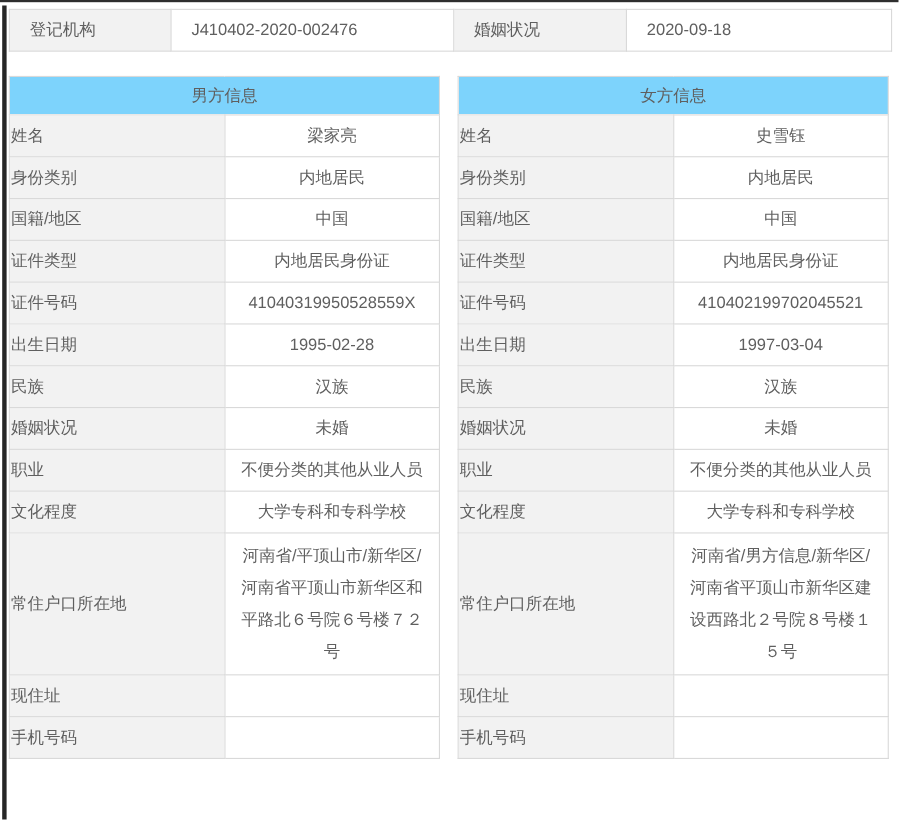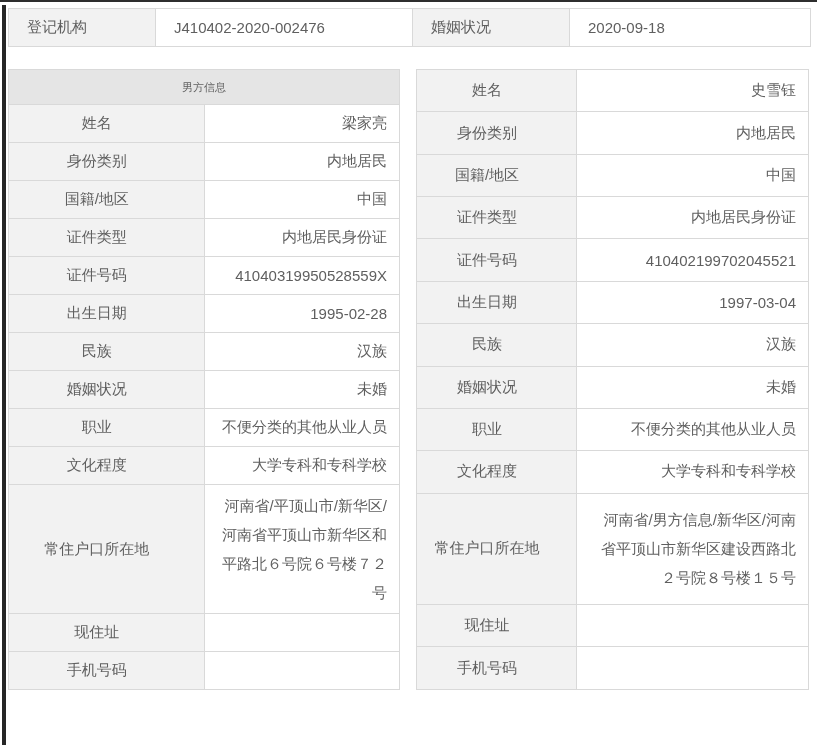--- a/index.html
+++ b/index.html
@@ -60,34 +60,34 @@
   }
 
   
   .person-wrap {
     margin-top: 22px;
     display: flex;
     gap: 16px;
   }
   table.person-table { width: 392px; }
   table.person-table td.head {
-    background: #e5e5e5;
+    background: #7dd3fc;
     text-align: center;
     height: 35px;
-    font-size: 11px;
+    font-size: 15px;
   }
   table.person-table td.lbl {
     background: #f2f2f2;
-    text-align: center;
+    text-align: left;
     padding-right: 20px;
     width: 160px;
   }
   table.person-table td.val {
     background: #ffffff;
-    text-align: right;
+    text-align: center;
     padding-left: 12px;
     padding-right: 12px;
     width: 232px;
   }
   table.person-table tr.tall td {
     height: 93px;
   }
   table.person-table tr.tall td.val {
     line-height: 29px;
     padding-top: 6px;
@@ -177,20 +177,23 @@
       </tr>
       <tr>
         <td class="lbl">手机号码</td>
         <td class="val"></td>
       </tr>
     </tbody>
       </table>
 
     <table class="person-table">
       <tbody>
+          <tr>
+        <td class="head" colspan="2">女方信息</td>
+      </tr>
       <tr>
         <td class="lbl">姓名</td>
         <td class="val">史雪钰</td>
       </tr>
       <tr>
         <td class="lbl">身份类别</td>
         <td class="val">内地居民</td>
       </tr>
       <tr>
         <td class="lbl">国籍/地区</td>

